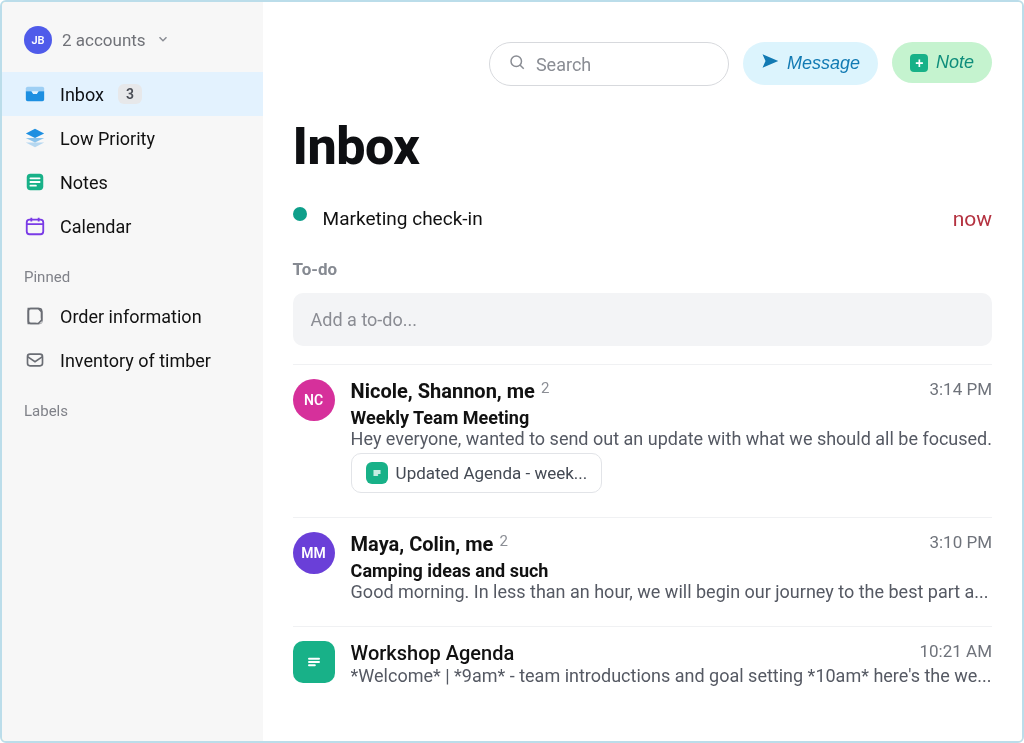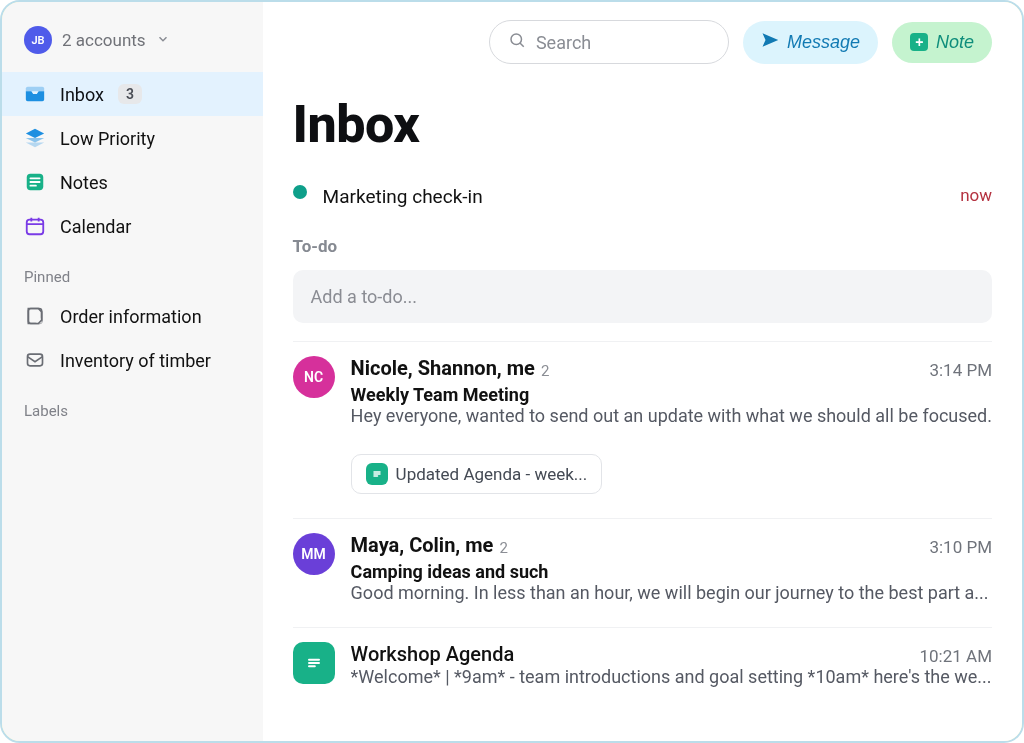--- a/index.html
+++ b/index.html
@@ -4,21 +4,21 @@
 <style>
   * { box-sizing: border-box; margin: 0; padding: 0; }
   html, body { height: 100%; font-family: -apple-system, BlinkMacSystemFont, "Segoe UI", Roboto, Helvetica, Arial, sans-serif; }
   body { background: #fff; display: flex; align-items: center; justify-content: center; }
 
   .app {
     width: 1024px;
     height: 743px;
     display: flex;
     border: 2px solid #BBDDEA;
-    border-radius: 20px;
+    border-radius: 6px;
     overflow: hidden;
     background: #fef9c3;
   }
 
   
   .sidebar {
     width: 320px;
     background: #F7F7F7;
     display: flex;
     flex-direction: column;
@@ -71,23 +71,23 @@
 
   
   .main {
     flex: 1;
     display: flex;
     flex-direction: column;
     background: #fff;
   }
   .topbar {
     display: flex;
-    align-items: center;
+    align-items: flex-start;
     gap: 14px;
-    padding: 18px 30px 0 30px;
+    padding: 40px 30px 0 30px;
     justify-content: flex-end;
   }
   .search {
     display: flex; align-items: center; gap: 10px;
     border: 1px solid #D7D9DD;
     border-radius: 22px;
     padding: 10px 18px;
     color: #8a8d94;
     font-size: 18px;
     flex: 0 0 240px;
@@ -125,21 +125,21 @@
     font-weight: 700;
     margin: 6px 0 14px 0;
   }
 
   .upcoming-row {
     display: flex; align-items: flex-start;
     padding: 6px 0 22px 0;
   }
   .dot-teal { width:14px; height:14px; border-radius:50%; background:#0E9F8A; margin-right: 16px; }
   .upcoming-title { flex:1; font-size:19px; color:#111; }
-  .upcoming-when { color:#B43240; font-size:17px; }
+  .upcoming-when { color:#B43240; font-size:21px; }
 
   .todo-input {
     background: #F3F4F6;
     border-radius: 10px;
     padding: 16px 18px;
     color: #8a8c93;
     font-size: 18px;
     margin-bottom: 18px;
     cursor: text;
   }
@@ -153,31 +153,31 @@
   .thread-avatar {
     width: 42px; height: 42px; border-radius:50%;
     display:flex; align-items:center; justify-content:center;
     color:#fff; font-weight:600; font-size:14px;
     flex-shrink: 0;
   }
   .avatar-nc { background:#D6309B; }
   .avatar-mm { background:#6A3FD8; }
   .avatar-note { background:#18B188; border-radius:10px; }
   .thread-body { flex:1; min-width:0; }
-  .thread-line1 { display:flex; align-items:flex-end; }
+  .thread-line1 { display:flex; align-items:flex-start; }
   .participants { font-size:20px; font-weight:700; color:#111; }
   .count-sub { font-size:15px; color:#8b8e95; margin-left:6px; font-weight:400; }
   .thread-time { color:#6F737B; font-size:17px; }
   .spacer { flex:1; }
   .thread-subject { font-size:18px; font-weight:700; color:#111; margin-top:4px; }
   .thread-preview { font-size:18px; color:#555963; white-space:nowrap; overflow:hidden; text-overflow:ellipsis; }
   .attachment-chip {
     display:inline-flex; align-items:center; gap:8px;
     border:1px solid #E2E4E8; border-radius:10px;
-    padding:8px 14px; margin-top:28px; font-size:17px; color:#444a54;
+    padding:8px 14px; margin-top:4px; font-size:17px; color:#444a54;
     cursor: pointer;
   }
   .chip-note-icon { width:22px; height:22px; border-radius:6px; background:#18B188; display:flex; align-items:center; justify-content:center; }
 </style>
 </head>
 <body>
 
 <div class="app">
 
   <aside class="sidebar">

